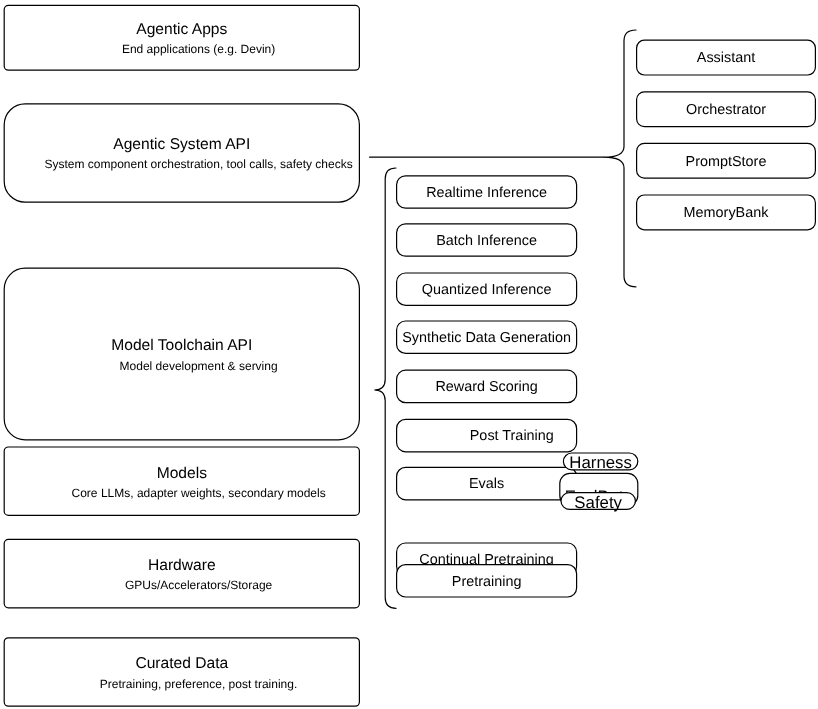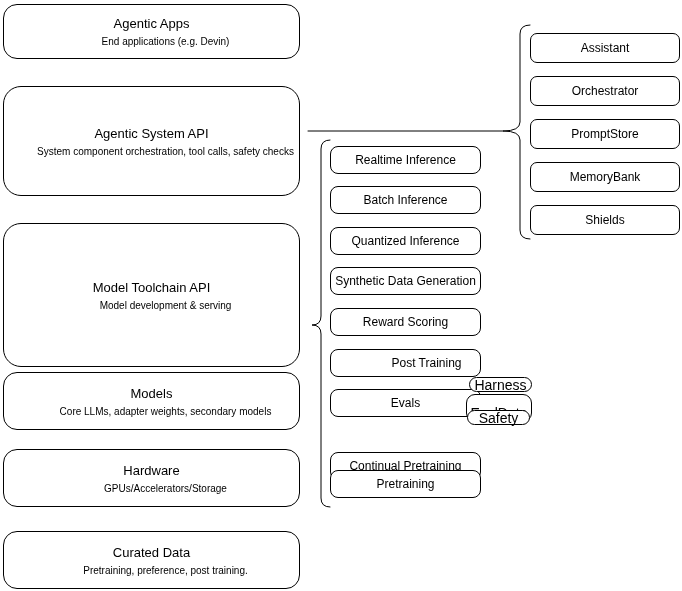--- a/index.html
+++ b/index.html
@@ -28,21 +28,21 @@
     border: 1px solid #000000;
     display: flex;
     flex-direction: column;
     align-items: center;
     justify-content: center;
     text-align: center;
   }
   .left-node {
     left: 3px;
     width: 297px;
-    border-radius: 14px;
+    border-radius: 4px;
   }
   .left-node.big {
     border-radius: 18px;
   }
   .left-node .title {
     font-size: 13px;
     line-height: 17px;
   }
   .left-node .subtitle {
     font-size: 10px;
@@ -87,21 +87,21 @@
     <path d="M308 131 L503 131" stroke="#000000" stroke-width="1" fill="none" stroke-linecap="round"></path>
     <path d="M530 25 Q520 25 520 34 L520 122 Q520 131 503 131 Q520 131 520 140 L520 230 Q520 239 530 239" stroke="#000000" stroke-width="1" fill="none" stroke-linecap="round"></path>
     <path d="M330 140 Q321 140 321 149 L321 316 Q321 325 312 325 Q321 325 321 334 L321 498 Q321 507 330 507" stroke="#000000" stroke-width="1" fill="none" stroke-linecap="round"></path>
   </svg>
 
   <div class="box left-node" style="top:4px;height:55px;">
     <div class="title">Agentic Apps</div>
     <div class="subtitle">End applications (e.g. Devin)</div>
   </div>
 
-  <div class="box left-node big" style="top:86px;height:110px;">
+  <div class="box left-node big" style="top:86px;height:83px;">
     <div class="title">Agentic System API</div>
     <div class="subtitle">System component orchestration, tool calls, safety checks</div>
   </div>
 
   <div class="box left-node big" style="top:223px;height:144px;">
     <div class="title">Model Toolchain API</div>
     <div class="subtitle">Model development &amp; serving</div>
   </div>
 
   <div class="box left-node" style="top:372px;height:58px;">
@@ -162,17 +162,14 @@
   </div>
   <div class="box right-node" style="top:76px;">
     <span>Orchestrator</span>
   </div>
   <div class="box right-node" style="top:119px;">
     <span>PromptStore</span>
   </div>
   <div class="box right-node" style="top:162px;">
     <span>MemoryBank</span>
   </div>
-  <div class="box right-node" style="top:205px;">
-    <span>Shields</span>
-  </div>
 
 </div>
 
 </body></html>

